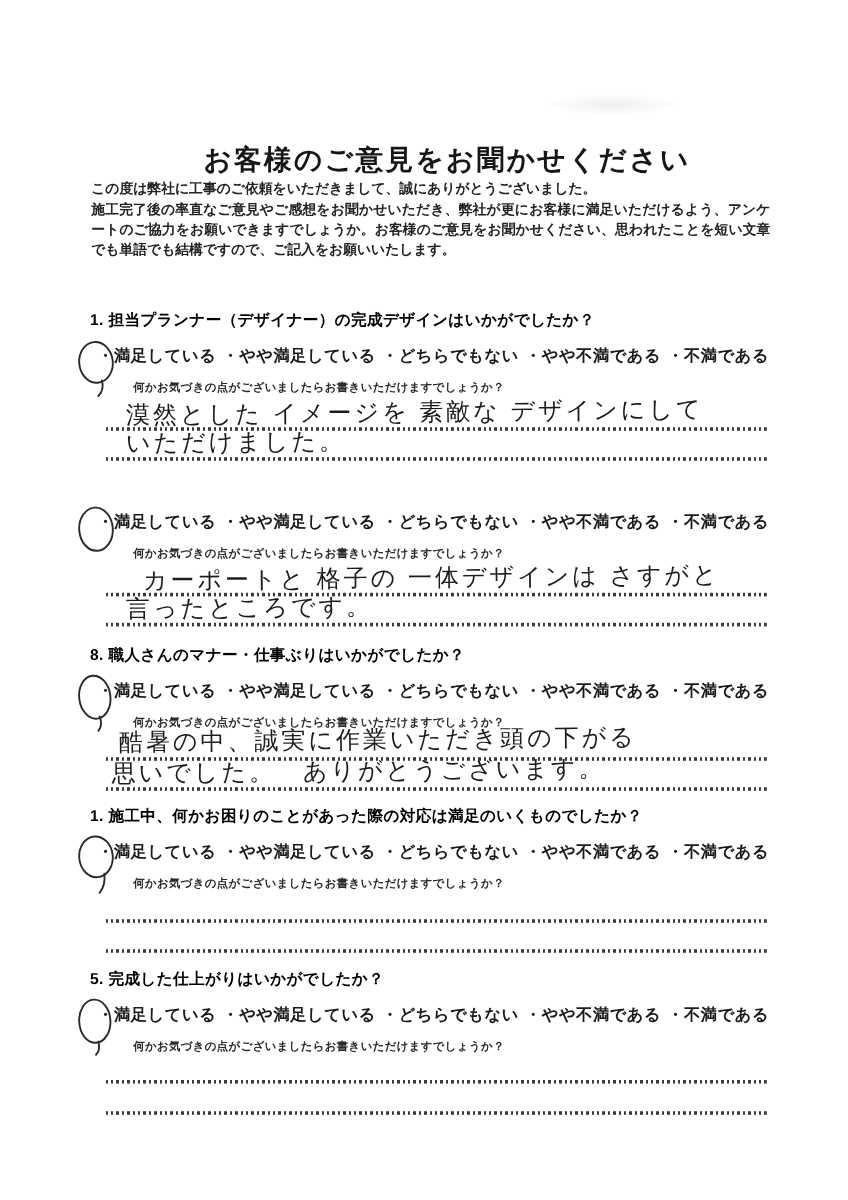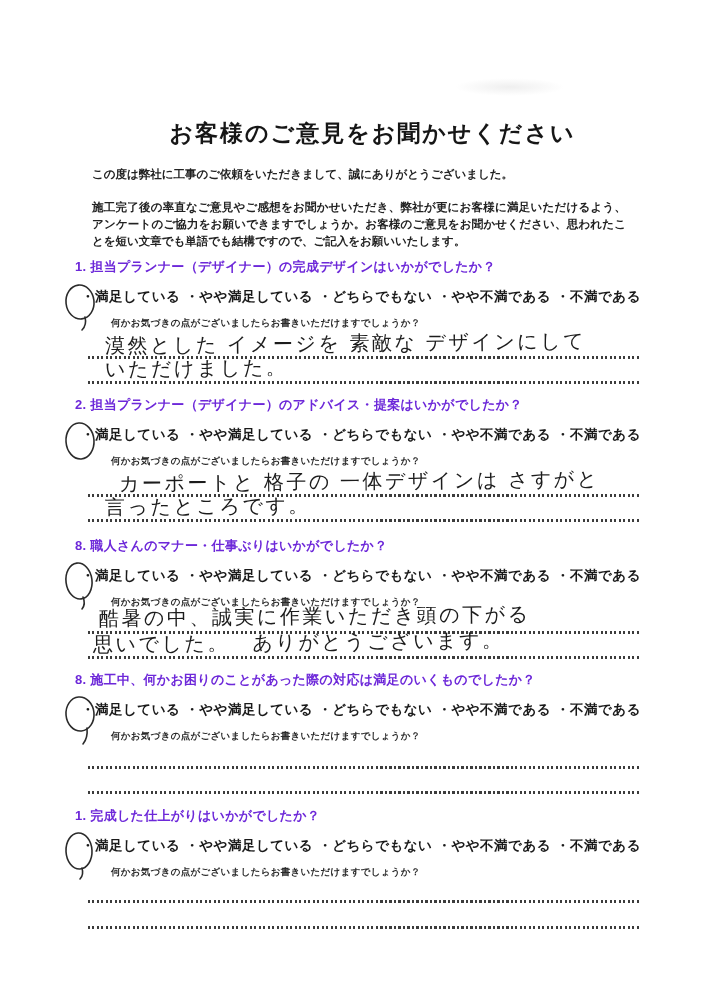--- a/index.html
+++ b/index.html
@@ -34,30 +34,30 @@
     position: absolute;
     top: 150px;
     left: 76px;
     width: 566px;
     font-size: 11.5px;
     font-weight: 700;
     line-height: 17px;
     color: #222222;
     text-align: justify;
   }
-  .intro p { margin: 16px; }
+  .intro p { margin: 0; }
   .q-block {
     position: absolute;
     left: 75px;
     width: 566px;
   }
   .q-text {
     font-size: 13px;
     font-weight: 700;
-    color: #6d28d9;
+    color: #000000;
     letter-spacing: 0.3px;
   }
   .opts-row {
     position: absolute;
     top: 30px;
     left: 6px;
     width: 560px;
     display: flex;
     justify-content: space-between;
     font-size: 13.5px;
@@ -141,21 +141,20 @@
       </svg>
     </span>
     <div class="followup">何かお気づきの点がございましたらお書きいただけますでしょうか？</div>
     <div class="hand hand-1">漠然とした イメージを 素敵な デザインにして</div>
     <div class="dotline line1"></div>
     <div class="hand hand-2">いただけました。</div>
     <div class="dotline line2"></div>
   </div>
 
   <div class="q-block" style="top:396px; height:138px;">
-    <div class="q-text">2. 担当プランナー（デザイナー）のアドバイス・提案はいかがでしたか？</div>
     <div class="opts-row">
       <span>・満足している</span>
       <span>・やや満足している</span>
       <span>・どちらでもない</span>
       <span>・やや不満である</span>
       <span>・不満である</span>
     </div>
     <span class="sel-circle">
       <svg width="38" height="54" viewBox="0 0 38 54">
         <ellipse cx="17" cy="21" rx="14" ry="18" fill="none" stroke="#2b2b2b" stroke-width="1.6" transform="rotate(-4 17 21)"></ellipse>
@@ -184,41 +183,41 @@
       </svg>
     </span>
     <div class="followup">何かお気づきの点がございましたらお書きいただけますでしょうか？</div>
     <div class="hand hand-1" style="top:66px; left:24px;">酷暑の中、誠実に作業いただき頭の下がる</div>
     <div class="dotline line1" style="top:94px;"></div>
     <div class="hand hand-2" style="top:92px; left:18px;">思いでした。　ありがとうございます。</div>
     <div class="dotline line2" style="top:119px;"></div>
   </div>
 
   <div class="q-block" style="top:671px; height:130px;">
-    <div class="q-text">8. 施工中、何かお困りのことがあった際の対応は満足のいくものでしたか？</div>
+    <div class="q-text">1. 施工中、何かお困りのことがあった際の対応は満足のいくものでしたか？</div>
     <div class="opts-row">
       <span>・満足している</span>
       <span>・やや満足している</span>
       <span>・どちらでもない</span>
       <span>・やや不満である</span>
       <span>・不満である</span>
     </div>
     <span class="sel-circle">
       <svg width="38" height="54" viewBox="0 0 38 54">
         <ellipse cx="17" cy="19" rx="14" ry="17" fill="none" stroke="#2b2b2b" stroke-width="1.6" transform="rotate(-5 17 19)"></ellipse>
         <path d="M 24 33 q 1 10 -4 16" fill="none" stroke="#2b2b2b" stroke-width="1.6" stroke-linecap="round"></path>
       </svg>
     </span>
     <div class="followup">何かお気づきの点がございましたらお書きいただけますでしょうか？</div>
     <div class="dotline line1" style="top:95px;"></div>
     <div class="dotline line2" style="top:120px;"></div>
   </div>
 
   <div class="q-block" style="top:807px; height:128px;">
-    <div class="q-text">1. 完成した仕上がりはいかがでしたか？</div>
+    <div class="q-text">5. 完成した仕上がりはいかがでしたか？</div>
     <div class="opts-row">
       <span>・満足している</span>
       <span>・やや満足している</span>
       <span>・どちらでもない</span>
       <span>・やや不満である</span>
       <span>・不満である</span>
     </div>
     <span class="sel-circle">
       <svg width="38" height="54" viewBox="0 0 38 54">
         <ellipse cx="16" cy="20" rx="13" ry="18" fill="none" stroke="#2b2b2b" stroke-width="1.6" transform="rotate(-3 16 20)"></ellipse>

